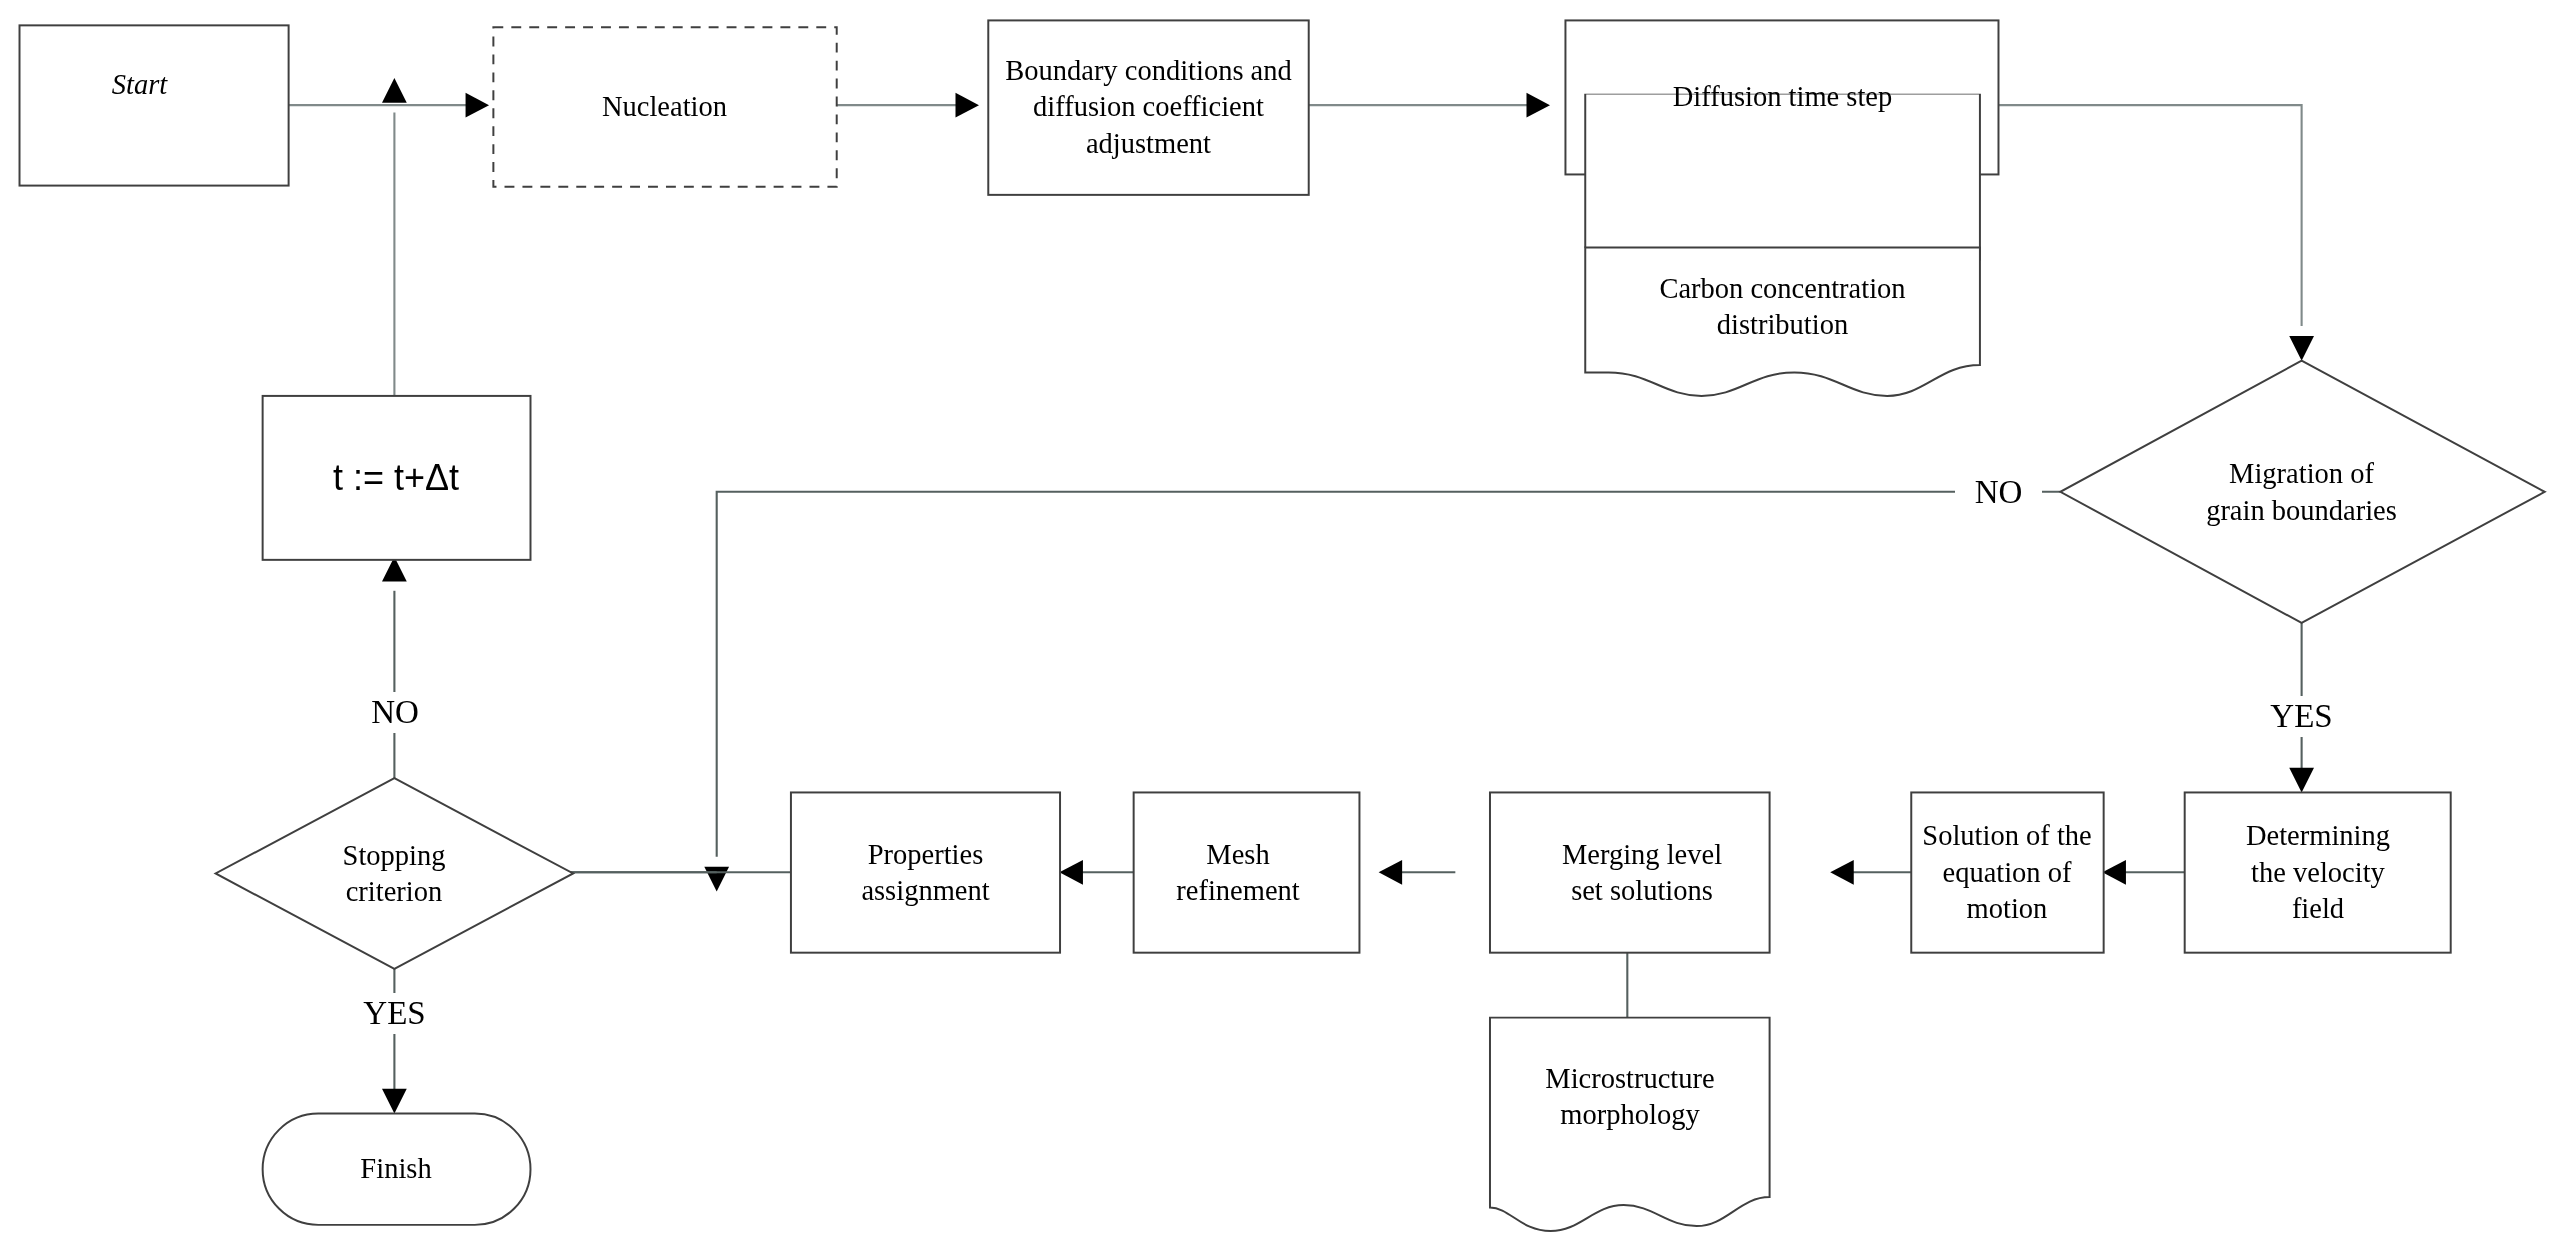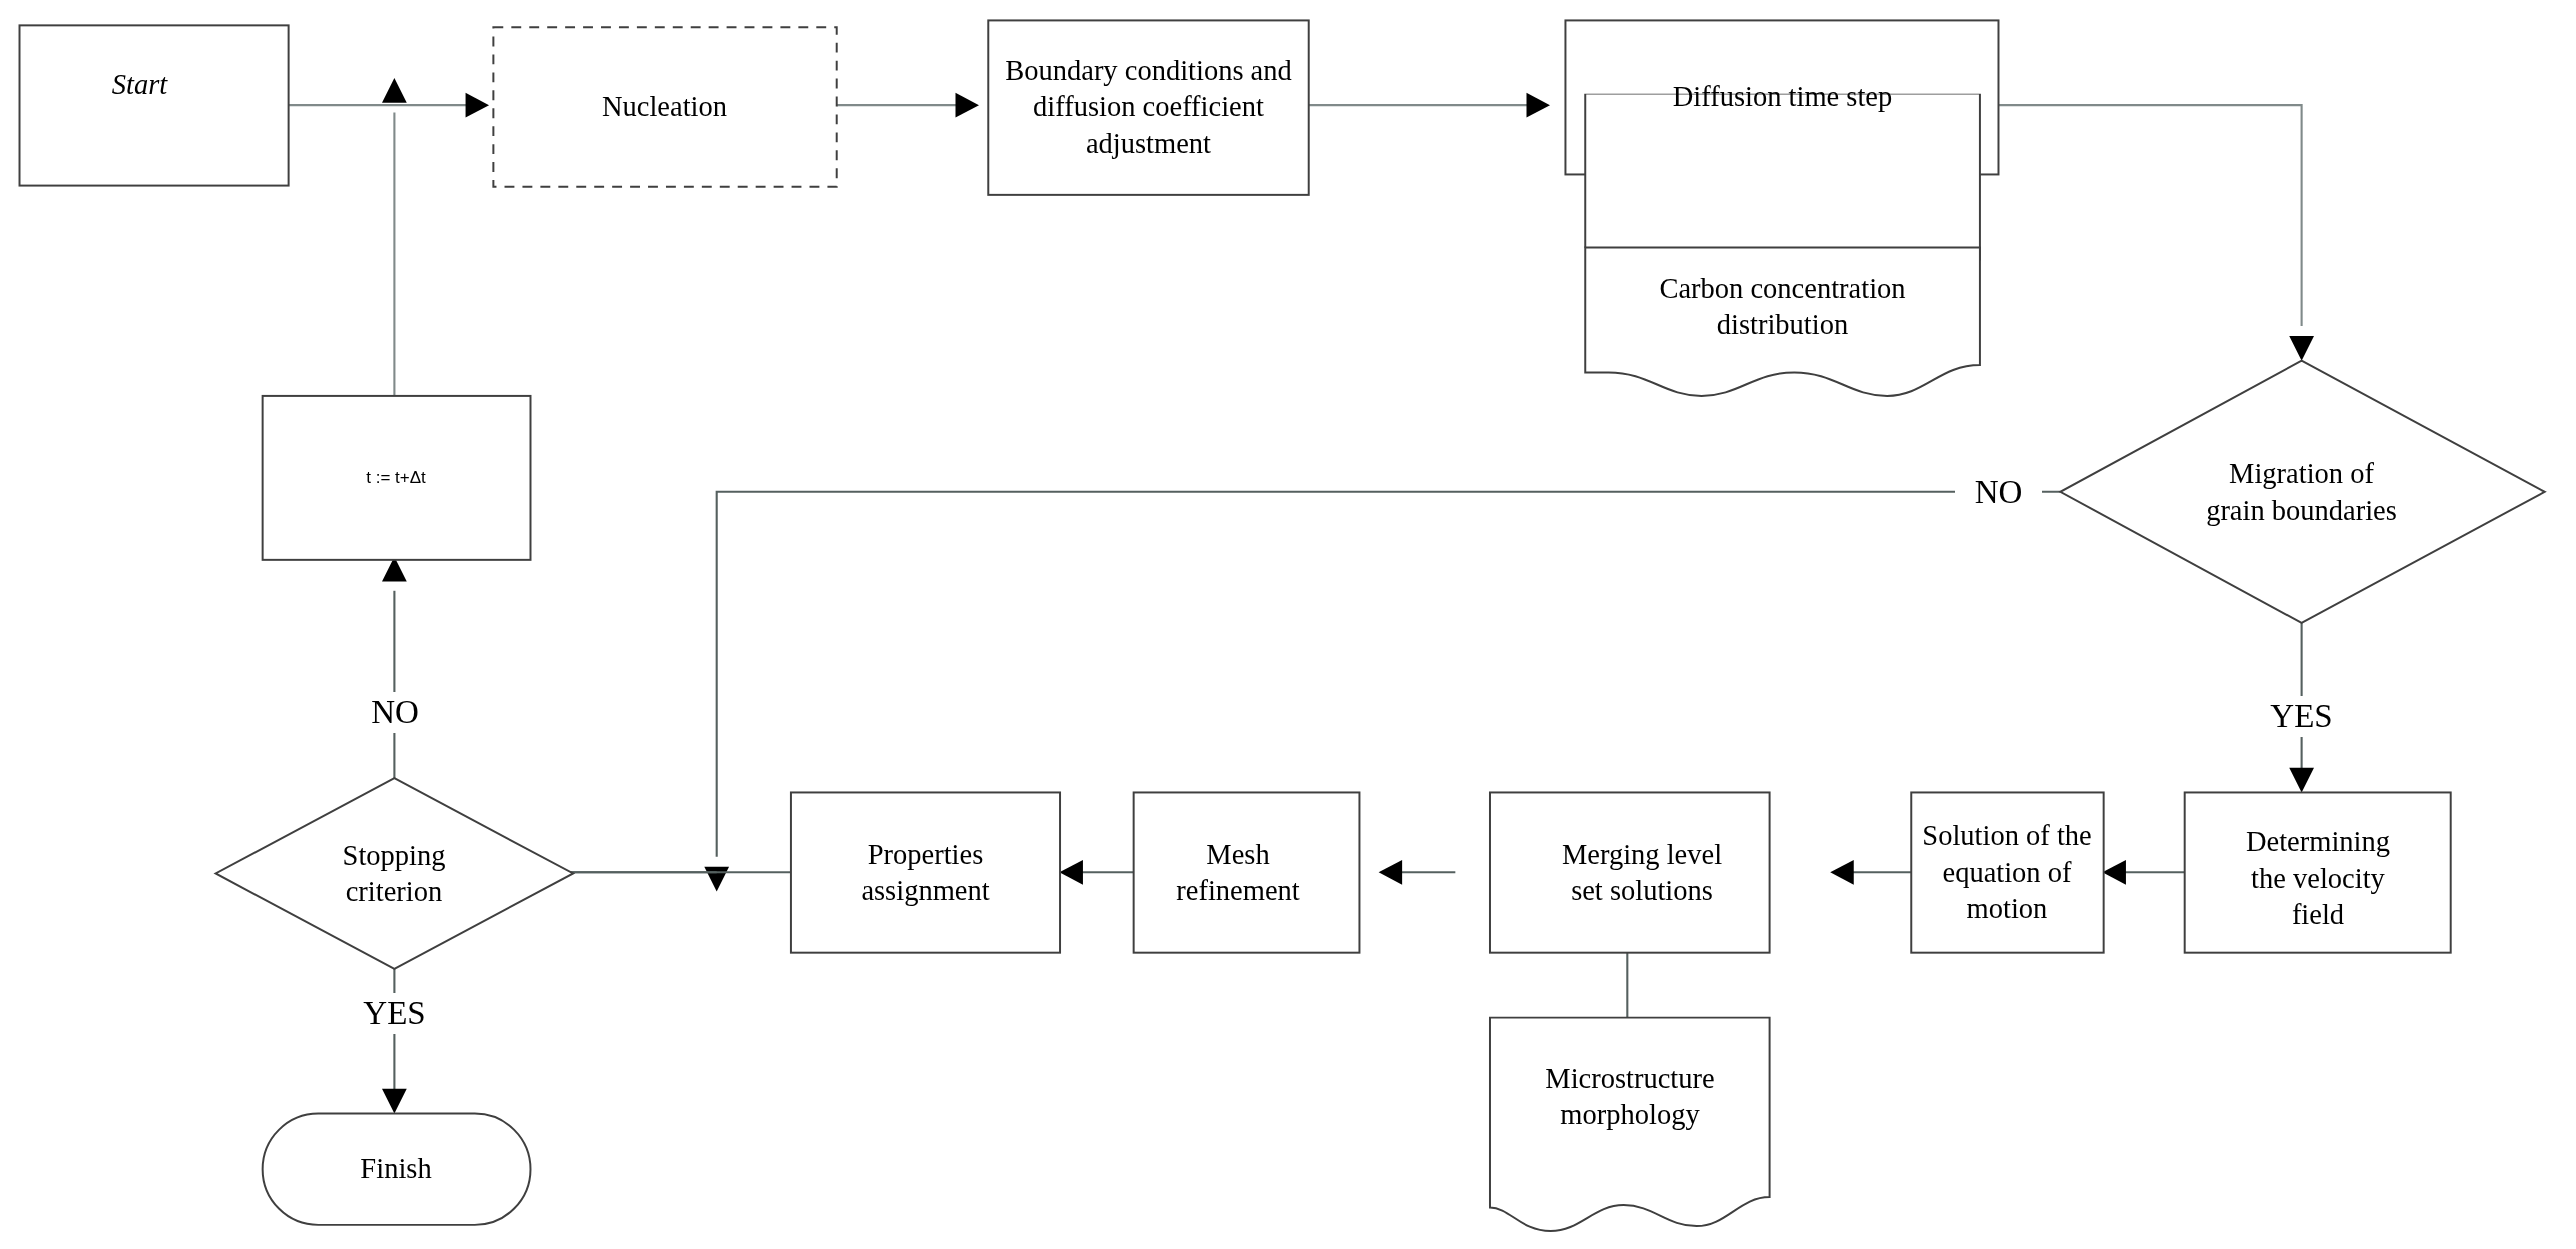--- a/index.html
+++ b/index.html
@@ -19,21 +19,21 @@
   }
   .edge-label{
     position:absolute;
     display:flex;align-items:center;justify-content:center;
     font-family:"Liberation Serif", serif;
     font-size:33px;
     color:#000;
     background:#fff;
     white-space:nowrap;
   }
-  .mono-label{font-family:"Liberation Sans", sans-serif;font-size:17px;}
+  .mono-label{font-family:"Liberation Sans", sans-serif;font-size:36px;}
   .shape{fill:#ffffff;stroke:#3f3f3f;stroke-width:3.2;}
   .shape-dashed{fill:#ffffff;stroke:#3f3f3f;stroke-width:3.2;stroke-dasharray:16 13;}
   .conn{stroke:#808a8a;stroke-width:3.4;fill:none;}
   .conn-dark{stroke:#55605f;stroke-width:3.4;fill:none;}
   .arrowhead{fill:#000000;stroke:none;}
 </style>
 </head>
 <body>
 
 <div id="stage">
@@ -132,21 +132,21 @@
 adjustment</div>
 
   <div class="node-label" style="left:1566px;top:20.4px;width:433px;height:154px;">Diffusion time step</div>
 
   <div class="node-label" style="left:1585px;top:248px;width:395px;height:118px;">Carbon concentration
 distribution</div>
 
   <div class="node-label" style="left:2122px;top:415px;width:359px;height:155px;">Migration of
 grain boundaries</div>
 
-  <div class="node-label" style="left:2185px;top:793px;width:266px;height:160px;margin-top:6px;">Determining
+  <div class="node-label" style="left:2185px;top:793px;width:266px;height:160px;">Determining
 the velocity
 field</div>
 
   <div class="node-label" style="left:1911px;top:793px;width:192px;height:160px;">Solution of the
 equation of
 motion</div>
 
   <div class="node-label" style="left:1490px;top:793px;width:304px;height:160px;">Merging level
 set solutions</div>
 

